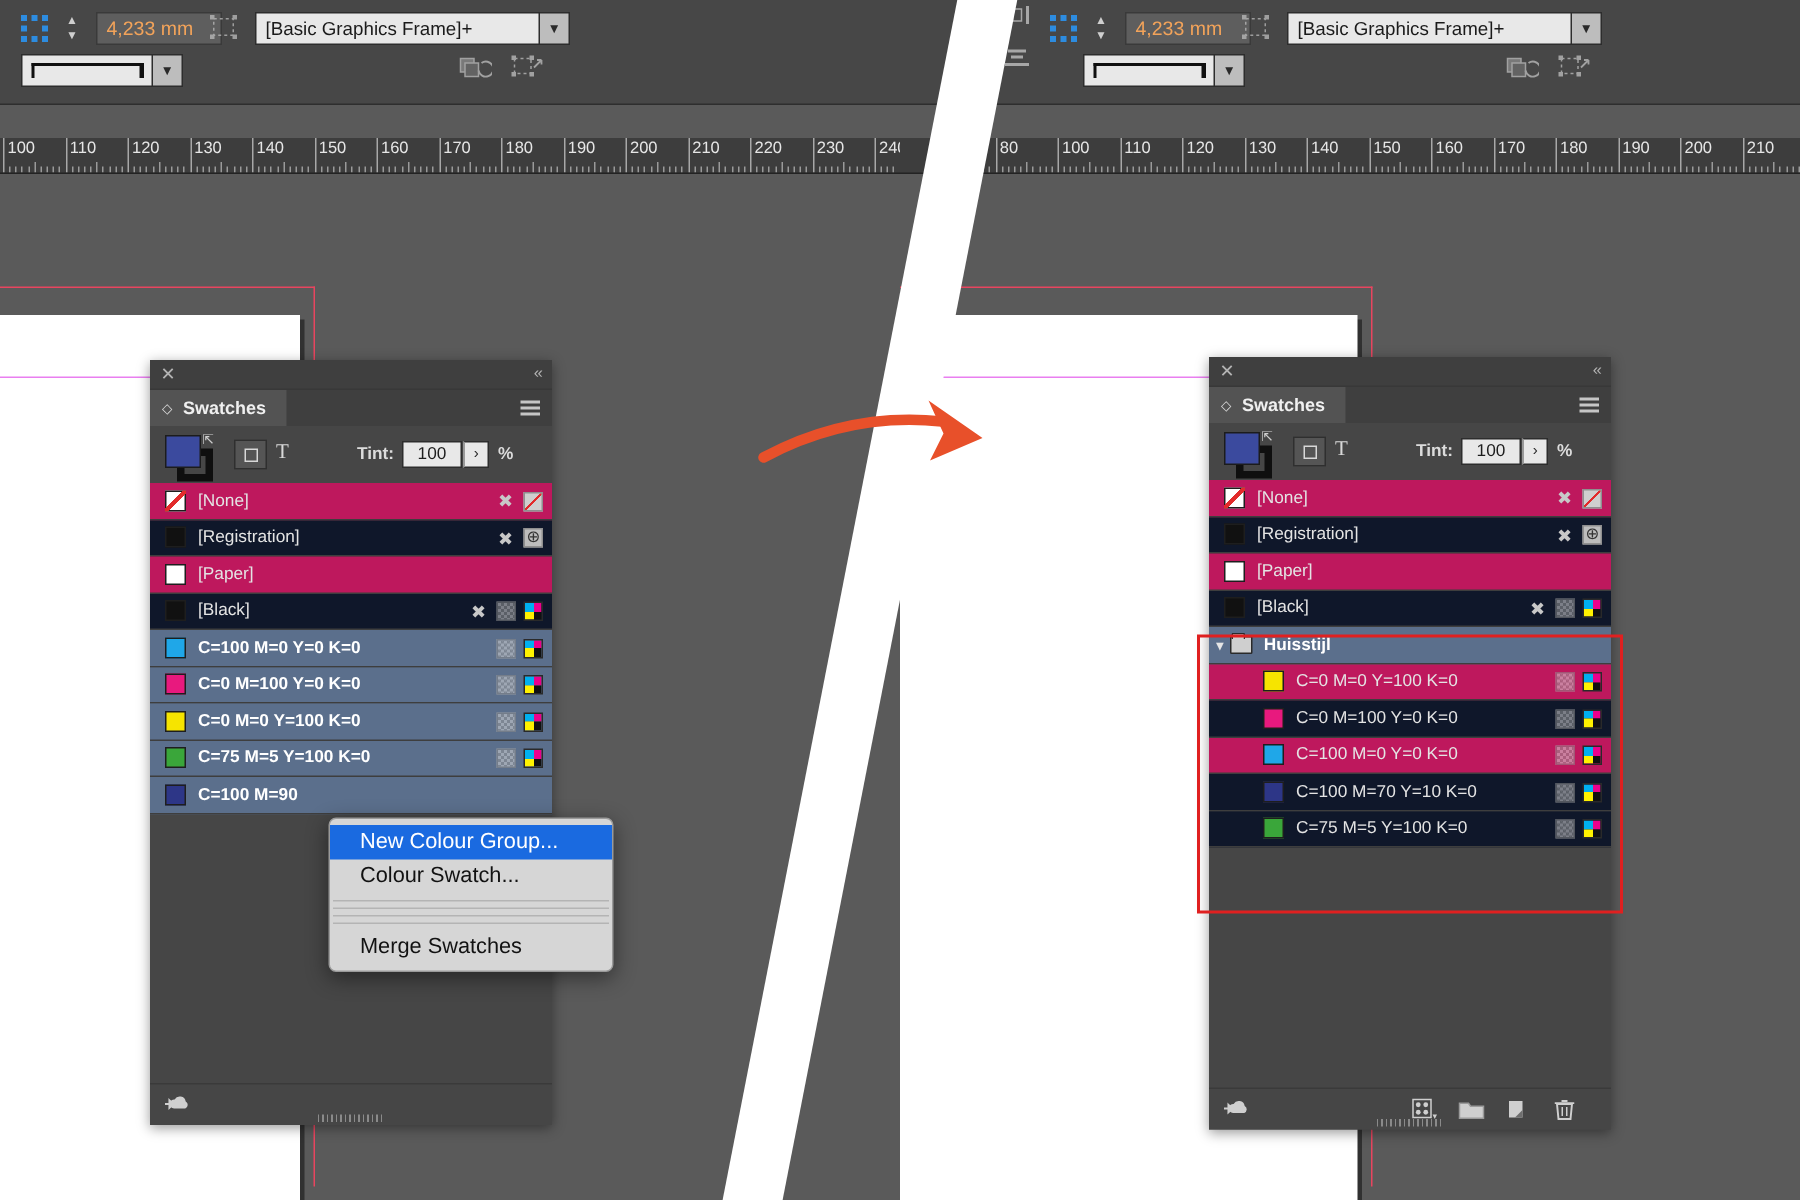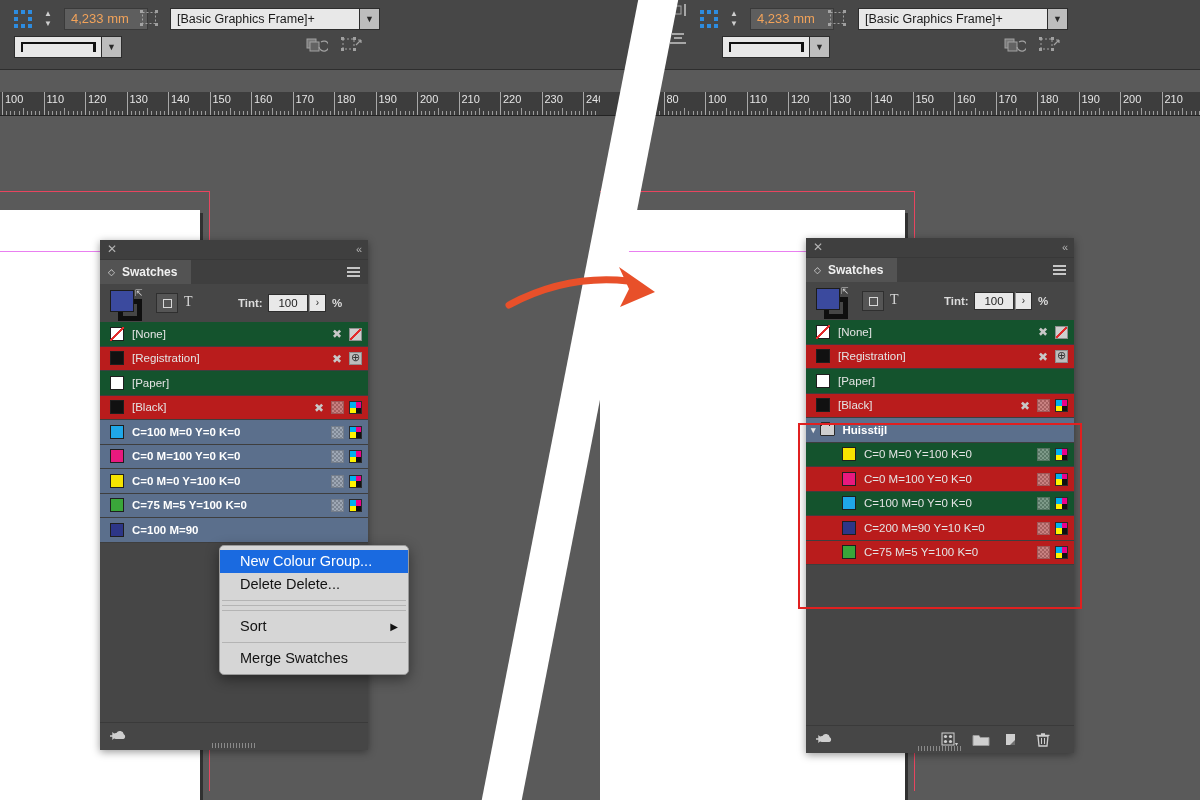--- a/index.html
+++ b/index.html
@@ -147,22 +147,22 @@
     border: 1px solid #2d2d2d; border-left: 1px solid #9a9a9a; color: #2a2a2a;
     font-size: 10px; line-height: 16px; text-align: center;
   }
   .tint-pct { position: absolute; color: #dcdcdc; font-size: 11.5px; font-weight: bold; }
 
   .swatch-list { position: absolute; left: 0; right: 0; overflow: hidden; }
   .sw-row {
     position: relative; height: 24.5px; display: flex; align-items: center;
     border-bottom: 1px solid #3e3e3e; color: #e4e4e4; font-size: 11.5px;
   }
-  .sw-row.alt  { background: #b91c1c; }
-  .sw-row.base { background: #14532d; }
+  .sw-row.alt  { background: #0f172a; }
+  .sw-row.base { background: #be185d; }
   .sw-row.sel  { background: #5b6f8c; font-weight: bold; color: #ffffff; }
   .sw-row.grp  { background: #5b6f8c; font-weight: bold; color: #ffffff; }
   .sw-chip {
     width: 14px; height: 14px; border: 1px solid #1e1e1e; flex: none;
     position: relative;
   }
   .sw-chip.none-chip { background: #fff; }
   .sw-chip.none-chip::after {
     content: ""; position: absolute; left: -1px; top: -1px; right: -1px; bottom: -1px;
     background: linear-gradient(to bottom right, transparent 44%, #e22b2b 44%,
@@ -623,25 +623,24 @@
               <path d="M6 10a3 3 0 0 1 .4-6 4 4 0 0 1 7.4 1.3A2.6 2.6 0 0 1 13.5 10z" fill="#cfcfcf"></path>
               <path d="M0 7h5 M3 4.6 L5.6 7 L3 9.4z" fill="#cfcfcf" stroke="#cfcfcf" stroke-width="1.4"></path>
             </svg>
           </span>
         </div>
         <span class="panel-grip"></span>
       </div>
 
       <div class="ctxmenu" id="ctx-left" style="left:219px;top:545px;width:190px">
           <div class="ctx-item hl"><span>New Colour Group...</span></div>
-          <div class="ctx-item"><span>Delete Delete...</span></div>
+          <div class="ctx-item"><span>Colour Swatch...</span></div>
           <div class="ctx-sep"></div>
           <div class="ctx-sep"></div>
           <div class="ctx-sep"></div>
-          <div class="ctx-item"><span>Sort</span><span class="ctx-arrow">▶</span></div>
           <div class="ctx-sep"></div>
           <div class="ctx-item"><span>Merge Swatches</span></div>
         </div>
     </div>
   </div>
 
   <div class="half" id="half-right">
     <div class="shot" style="left:0;width:600px">
 
       <div class="toolbar" style="width:600px">
@@ -1005,21 +1004,21 @@
                 <span class="mini-cmyk">
                   <i></i>
                   <i></i>
                   <i></i>
                   <i></i>
                 </span>
               </span>
             </div>
             <div class="sw-row alt">
               <span class="sw-chip" style="background: rgb(45, 54, 135); margin-left: 36px;"></span>
-              <span class="sw-label">C=200 M=90 Y=10 K=0</span>
+              <span class="sw-label">C=100 M=70 Y=10 K=0</span>
               <span class="sw-right">
                 <span class="mini-tint"></span>
                 <span class="mini-cmyk">
                   <i></i>
                   <i></i>
                   <i></i>
                   <i></i>
                 </span>
               </span>
             </div>

